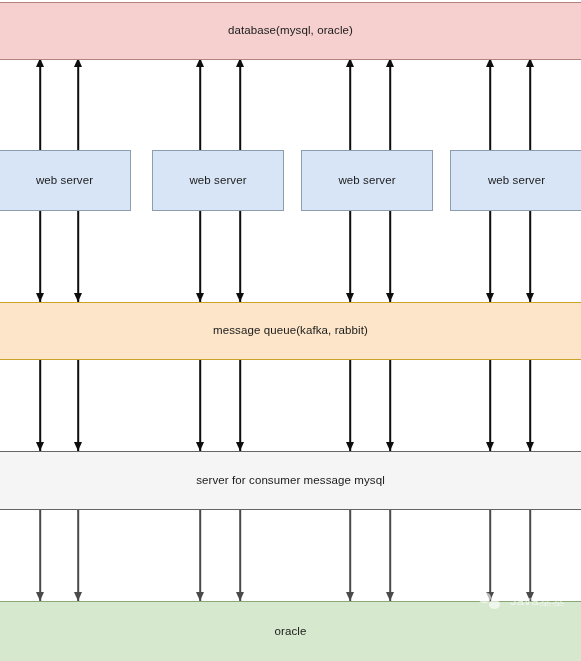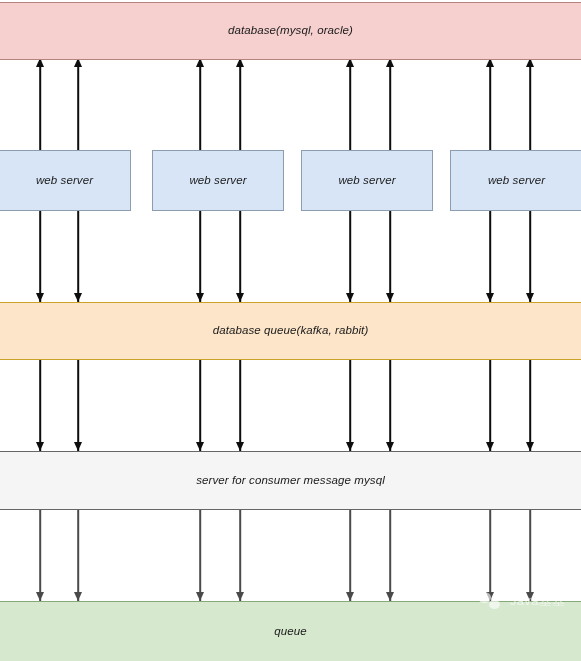--- a/index.html
+++ b/index.html
@@ -27,21 +27,20 @@
     border-style: solid;
     z-index: 3;
   }
   .node .node-label {
     font-size: 11.5px;
     color: #1a1a1a;
     letter-spacing: 0.1px;
     line-height: 1.2;
     text-align: right;
     user-select: none;
-    font-style: italic;
   }
 
   
   .n-database {
     left: -2px;
     top: 2px;
     width: 585px;
     height: 58px;
     background: #f6cfcf;
     border-color: #b5837f;
@@ -308,29 +307,29 @@
     <span class="node-label">web server</span>
   </div>
   <div class="node n-webserver n-ws-2">
     <span class="node-label">web server</span>
   </div>
   <div class="node n-webserver n-ws-3">
     <span class="node-label">web server</span>
   </div>
 
   <div class="node n-mq">
-    <span class="node-label">database queue(kafka, rabbit)</span>
+    <span class="node-label">message queue(kafka, rabbit)</span>
   </div>
 
   <div class="node n-consumer">
     <span class="node-label">server for consumer message mysql</span>
   </div>
 
   <div class="node n-redis">
-    <span class="node-label">queue</span>
+    <span class="node-label">oracle</span>
   </div>
 
   <div class="watermark">
     <span class="wechat">
       <span class="bubble-a"></span>
       <span class="bubble-b"></span>
     </span>
     <span class="wm-text">Java基基</span>
   </div>
 

